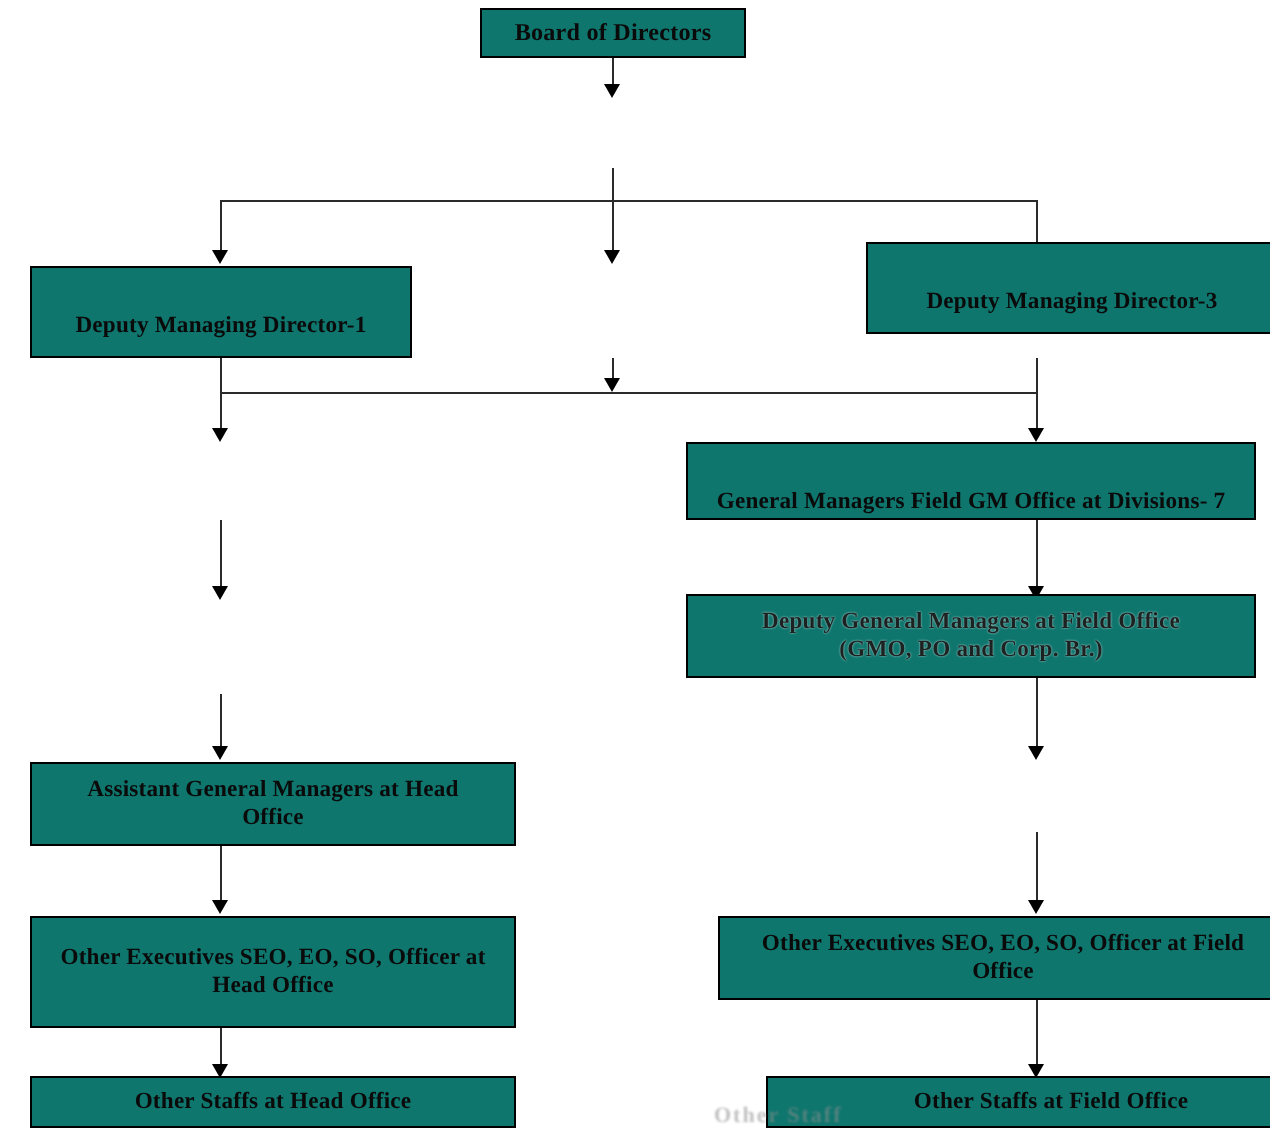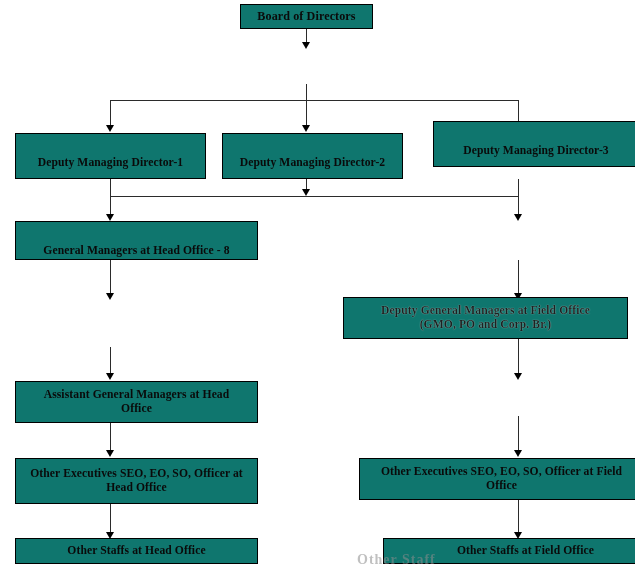--- a/index.html
+++ b/index.html
@@ -79,21 +79,21 @@
     border-right: 4.5px solid transparent;
     border-top: 7px solid #000000;
     z-index: 2;
   }
 
   
   .ghost {
     position: absolute;
     font-family: "Liberation Serif", serif;
     font-weight: bold;
-    font-size: 14px;
+    font-size: 11px;
     color: #8d8d8d;
     opacity: 0.55;
     letter-spacing: 1px;
     white-space: nowrap;
     z-index: 4;
     filter: blur(0.4px);
   }
 </style>
 </head>
 <body>
@@ -117,46 +117,43 @@
   <div class="vline" style="left:306px; top:100px; height:26px;"></div>
   <div class="arrow" style="left:302px; top:125px;"></div>
 
   <div class="vline" style="left:518px; top:100px; height:26px;"></div>
   <div class="arrow" style="left:514px; top:125px;"></div>
 
   <div class="node top-text fs-115" style="left:15px; top:133px; width:191px; height:46px;">
     <span class="lbl">Deputy Managing  Director-1</span>
   </div>
 
-  <div class="node top-text fs-115" style="left:222px; top:133px; width:181px; height:46px;">
-    <span class="lbl">Deputy Managing  Director-2</span>
-  </div>
 
   <div class="node top-text fs-115" style="left:433px; top:121px; width:206px; height:46px;">
     <span class="lbl">Deputy Managing  Director-3</span>
   </div>
 
   <div class="vline" style="left:110px; top:179px; height:17px;"></div>
   <div class="vline" style="left:518px; top:179px; height:17px;"></div>
 
   <div class="vline" style="left:306px; top:179px; height:11px;"></div>
   <div class="arrow" style="left:302px; top:189px;"></div>
 
   <div class="hline" style="left:110px; top:196px; width:409px;"></div>
 
   <div class="vline" style="left:110px; top:196px; height:19px;"></div>
   <div class="arrow" style="left:106px; top:214px;"></div>
 
   <div class="vline" style="left:518px; top:196px; height:19px;"></div>
   <div class="arrow" style="left:514px; top:214px;"></div>
 
-  <div class="node top-text fs-115" style="left:15px; top:221px; width:243px; height:39px;">
-    <span class="lbl">General Managers at Head Office - 8</span>
-  </div>
-
+
+  <div class="node top-text fs-115" style="left:343px; top:221px; width:285px; height:39px;">
+    <span class="lbl">General Managers Field GM Office at Divisions- 7</span>
+  </div>
 
   <div class="vline" style="left:110px; top:260px; height:34px;"></div>
   <div class="arrow" style="left:106px; top:293px;"></div>
 
   <div class="vline" style="left:518px; top:260px; height:34px;"></div>
   <div class="arrow" style="left:514px; top:293px;"></div>
 
 
   <div class="node washed fs-115" style="left:343px; top:297px; width:285px; height:42px;">
     <span class="lbl">Deputy General Managers at Field Office
@@ -174,21 +171,21 @@
 Office</span>
   </div>
 
 
   <div class="vline" style="left:110px; top:423px; height:28px;"></div>
   <div class="arrow" style="left:106px; top:450px;"></div>
 
   <div class="vline" style="left:518px; top:416px; height:35px;"></div>
   <div class="arrow" style="left:514px; top:450px;"></div>
 
-  <div class="node fs-115" style="left:15px; top:458px; width:243px; height:46px;justify-content:flex-end;">
+  <div class="node fs-115" style="left:15px; top:458px; width:243px; height:56px;justify-content:flex-end;">
     <span class="lbl">Other Executives SEO, EO, SO, Officer at
 Head Office</span>
   </div>
 
   <div class="node fs-115" style="left:359px; top:458px; width:285px; height:42px;">
     <span class="lbl">Other Executives SEO, EO, SO, Officer at Field
 Office</span>
   </div>
 
   <div class="vline" style="left:110px; top:500px; height:33px;"></div>

